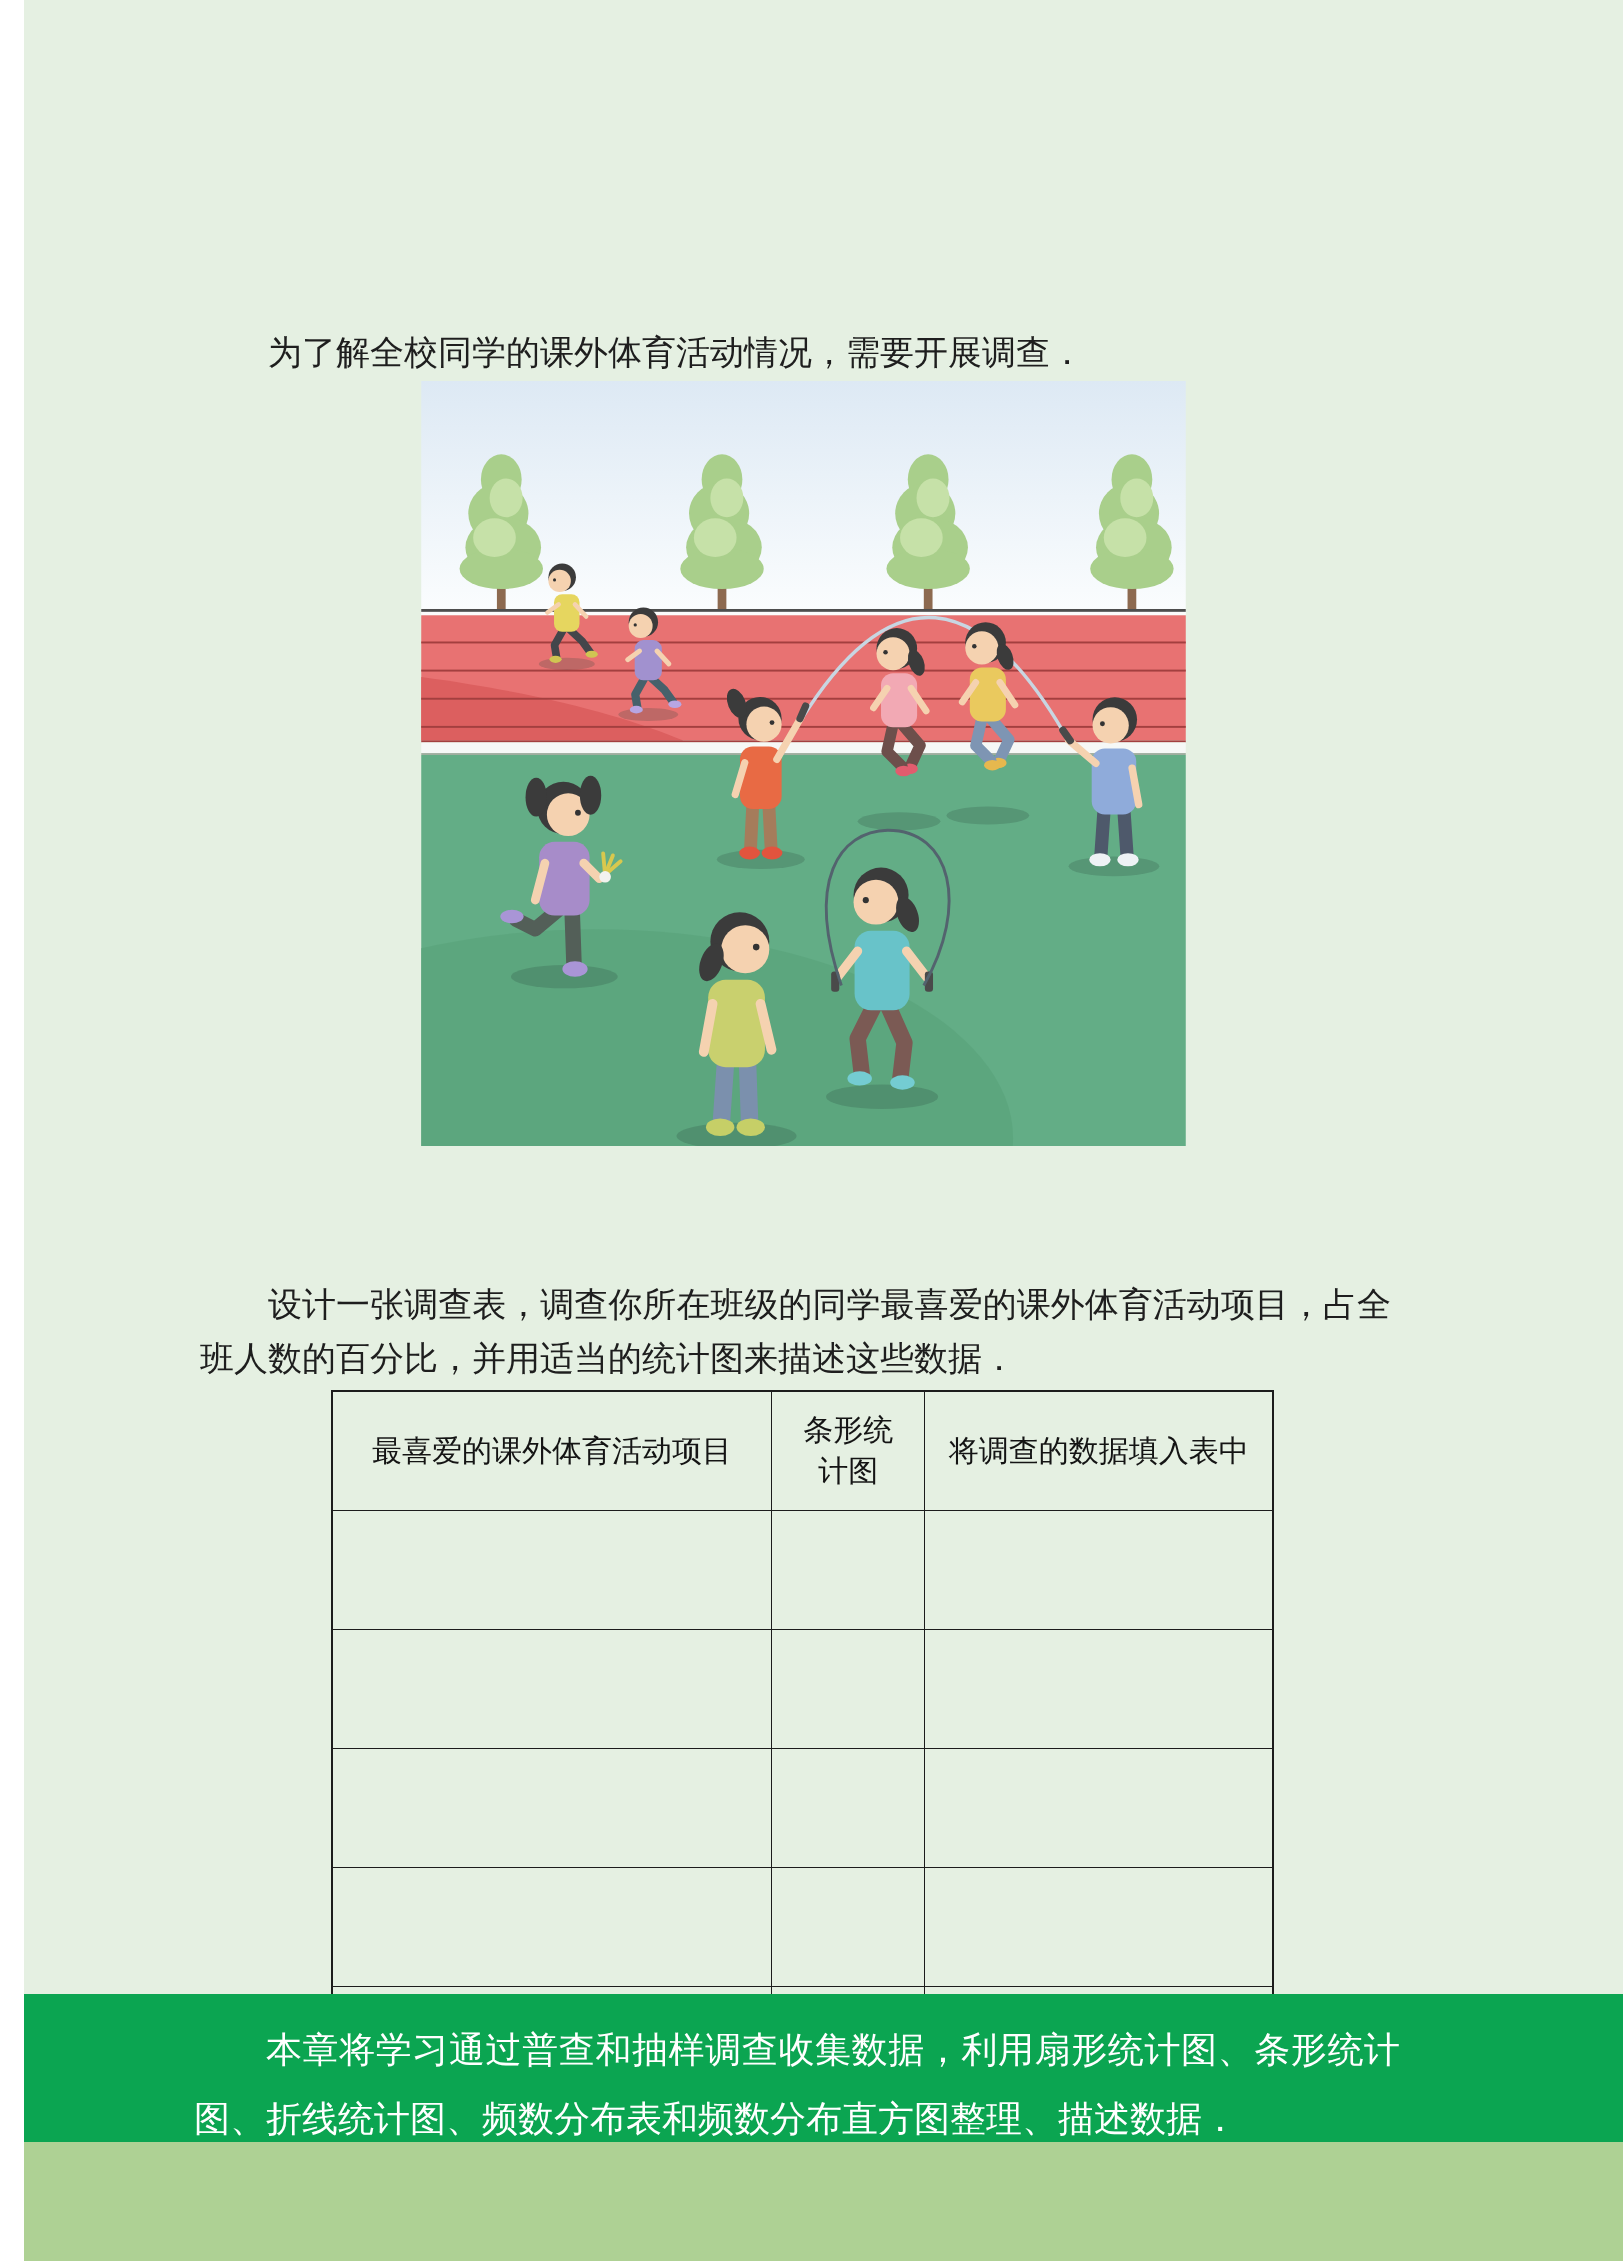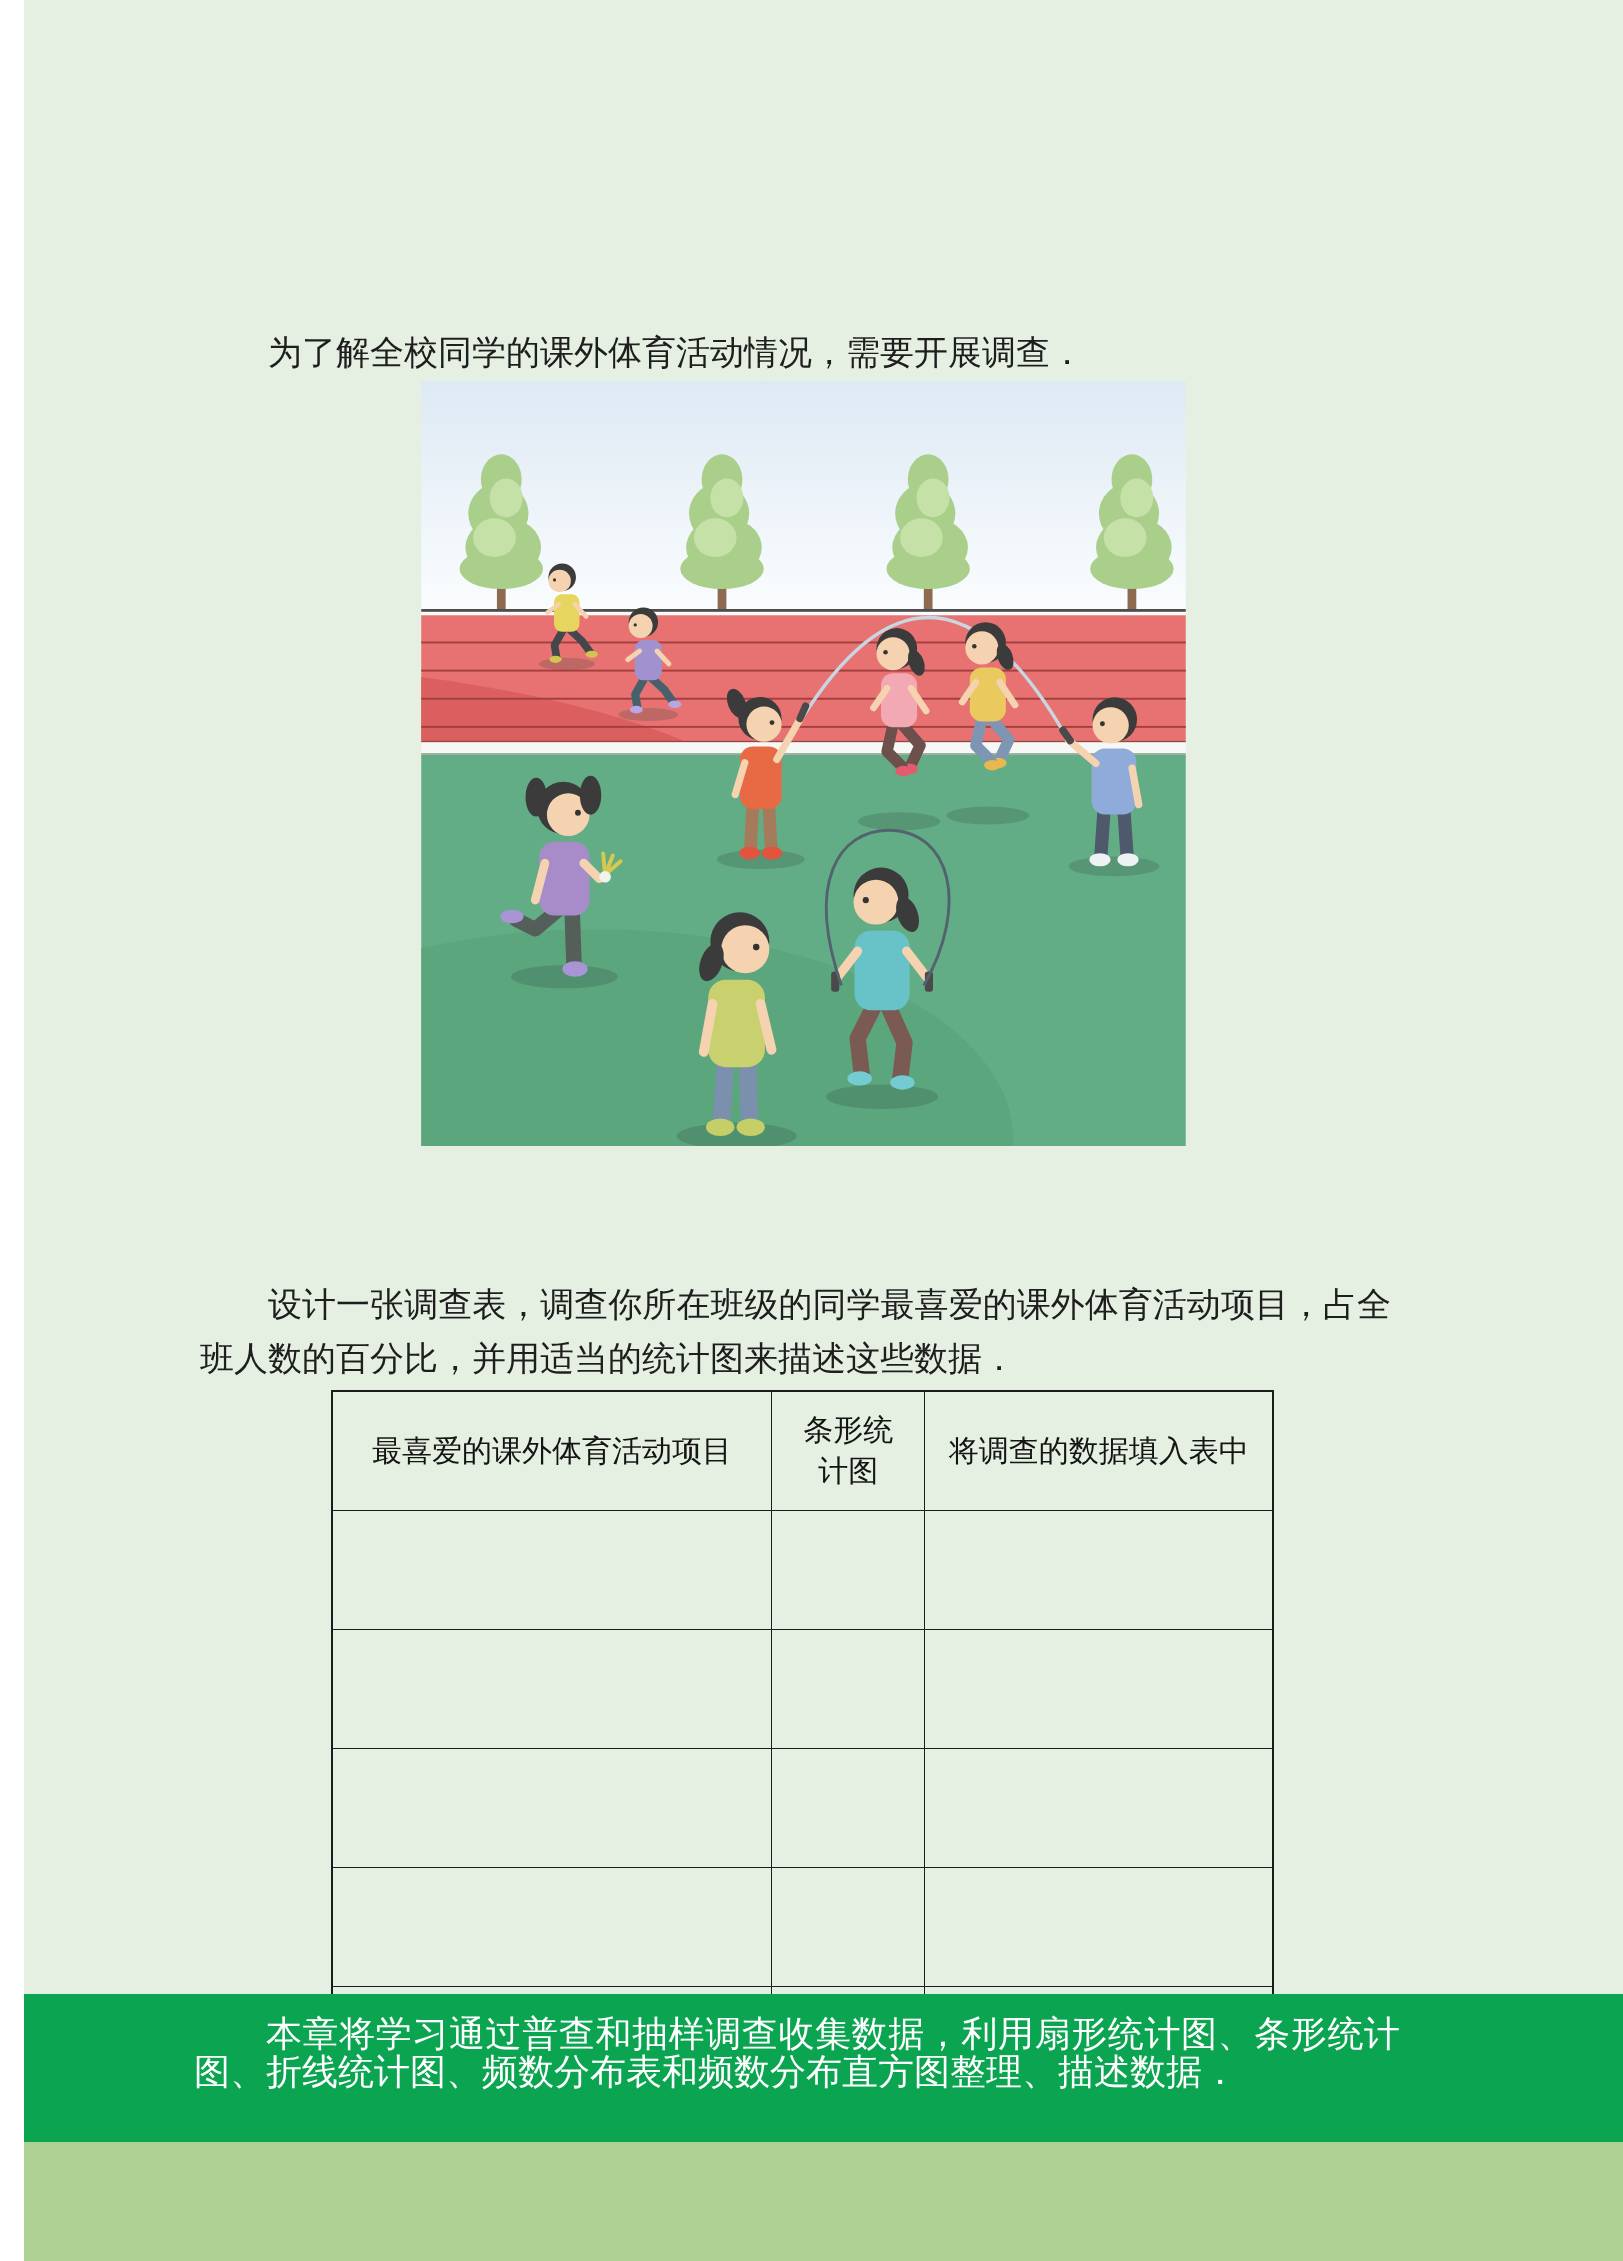--- a/index.html
+++ b/index.html
@@ -30,21 +30,21 @@
   }
   #survey-table{border:2.9px solid #1c1c1c;}
   #survey-table th{height:76px;font-size:30px;}
   #survey-table td{height:82px;}
   .banner{
     position:absolute;left:24px;top:1994px;width:1599px;height:148px;
     background:#0ba551;
   }
   .banner p{
     margin:0;padding:21.4px 223px 0 170px;
-    font-size:36px;line-height:38px;color:#ffffff;
+    font-size:36px;line-height:69px;color:#ffffff;
     text-align:justify;text-indent:2em;
     font-family:"Liberation Sans",sans-serif;font-weight:300;
   }
   .footer-strip{
     position:absolute;left:24px;top:2142px;width:1599px;height:119px;
     background:#aed194;
   }
 </style>
 </head>
 <body>

